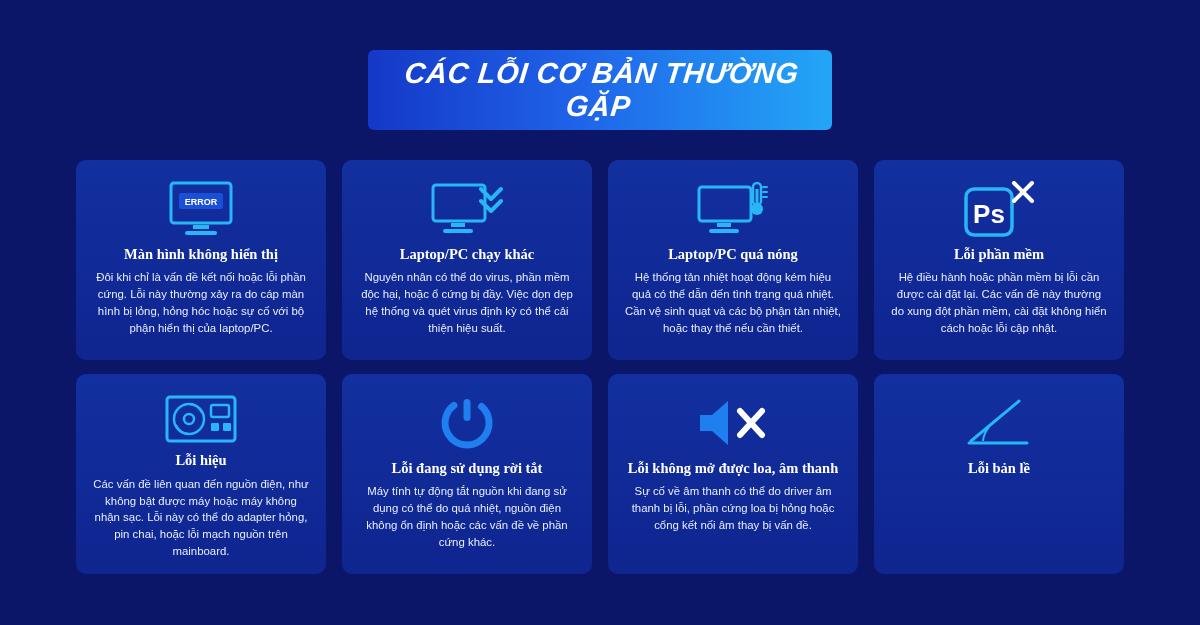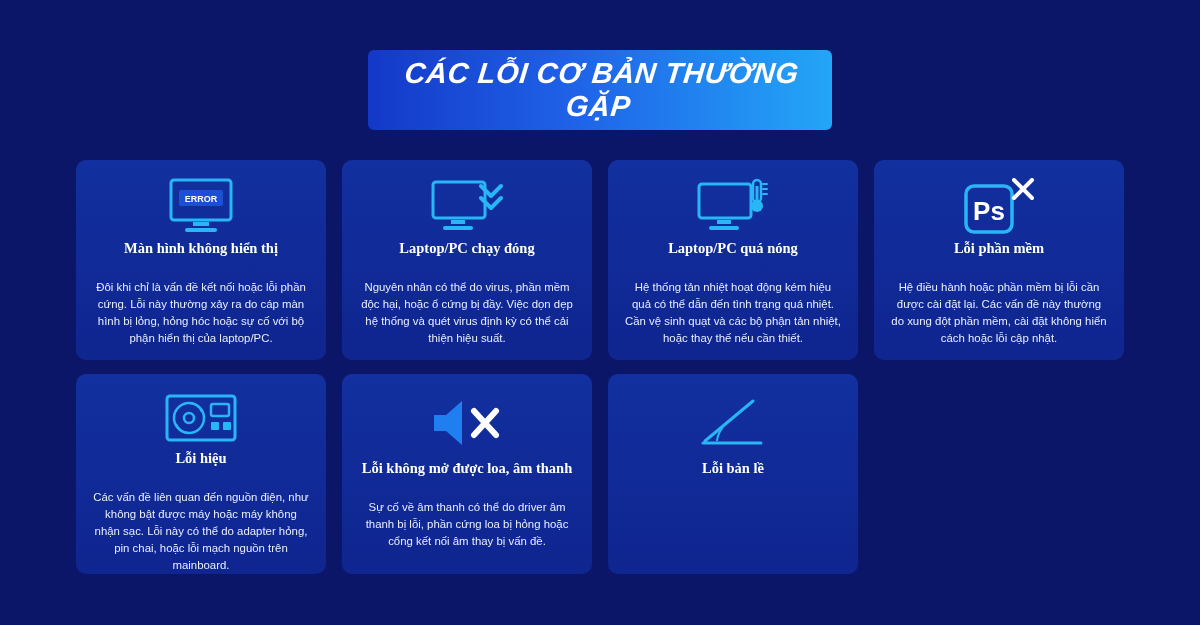--- a/index.html
+++ b/index.html
@@ -78,21 +78,20 @@
     text-align: center;
     margin-bottom: 6px;
     line-height: 1.2;
     font-family: Liberation Serif, serif;
   }
   .card-body {
     font-size: 11.4px;
     line-height: 1.48;
     color: #e8eeff;
     text-align: center;
-    margin-top: 16px;
   }
   svg { display: block; }
 </style>
 </head>
 <body>
 
 <div class="page">
 
   <div class="header">
     <div class="header-title">CÁC LỖI CƠ BẢN THƯỜNG GẶP</div>
@@ -117,21 +116,21 @@
     <div class="card">
       <div class="card-icon">
         <svg width="72" height="56" viewBox="0 0 72 56">
           <rect x="2" y="4" width="52" height="36" rx="3" fill="none" stroke="#28b6f6" stroke-width="3"></rect>
           <rect x="20" y="42" width="14" height="4" fill="#28b6f6"></rect>
           <rect x="12" y="48" width="30" height="4" rx="2" fill="#28b6f6"></rect>
           <path d="M50 8 L60 18 L70 8" fill="none" stroke="#28b6f6" stroke-width="4" stroke-linecap="round" stroke-linejoin="round"></path>
           <path d="M50 20 L60 30 L70 20" fill="none" stroke="#28b6f6" stroke-width="4" stroke-linecap="round" stroke-linejoin="round"></path>
         </svg>
       </div>
-      <div class="card-title">Laptop/PC chạy đóng</div>
+      <div class="card-title">Laptop/PC chạy khác</div>
       <div class="card-body">Nguyên nhân có thể do virus, phần mềm độc hại, hoặc ổ cứng bị đầy. Việc dọn dẹp hệ thống và quét virus định kỳ có thể cải thiện hiệu suất.</div>
     </div>
 
     <div class="card">
       <div class="card-icon">
         <svg width="72" height="56" viewBox="0 0 72 56">
           <rect x="2" y="6" width="52" height="34" rx="3" fill="none" stroke="#28b6f6" stroke-width="3"></rect>
           <rect x="20" y="42" width="14" height="4" fill="#28b6f6"></rect>
           <rect x="12" y="48" width="30" height="4" rx="2" fill="#28b6f6"></rect>
           <rect x="56" y="2" width="8" height="22" rx="4" fill="none" stroke="#28b6f6" stroke-width="2.5"></rect>
@@ -166,20 +165,30 @@
           <path d="M24 41 A15 15 0 0 1 11 32" stroke="#28b6f6" stroke-width="2" fill="none"></path>
           <rect x="46" y="12" width="18" height="12" rx="2" fill="none" stroke="#28b6f6" stroke-width="2.5"></rect>
           <rect x="46" y="30" width="8" height="8" rx="1" fill="#28b6f6"></rect>
           <rect x="58" y="30" width="8" height="8" rx="1" fill="#28b6f6"></rect>
         </svg>
       </div>
       <div class="card-title">Lỗi hiệu</div>
       <div class="card-body">Các vấn đề liên quan đến nguồn điện, như không bật được máy hoặc máy không nhận sạc. Lỗi này có thể do adapter hỏng, pin chai, hoặc lỗi mạch nguồn trên mainboard.</div>
     </div>
 
+    <div class="card">
+      <div class="card-icon">
+        <svg width="56" height="56" viewBox="0 0 56 56">
+          <path d="M28 28 m0 -22 a22 22 0 1 0 0.1 0" fill="none" stroke="#1f7ef0" stroke-width="7" stroke-linecap="round" transform="rotate(0 28 28)" stroke-dasharray="108 30" stroke-dashoffset="-14"></path>
+          <rect x="24.5" y="4" width="7" height="22" rx="3.5" fill="#1f7ef0"></rect>
+        </svg>
+      </div>
+      <div class="card-title">Lỗi đang sử dụng rời tắt</div>
+      <div class="card-body">Máy tính tự động tắt nguồn khi đang sử dụng có thể do quá nhiệt, nguồn điện không ổn định hoặc các vấn đề về phần cứng khác.</div>
+    </div>
 
     <div class="card">
       <div class="card-icon">
         <svg width="74" height="52" viewBox="0 0 74 52">
           <path d="M4 18 L16 18 L32 4 L32 48 L16 34 L4 34 Z" fill="#1f7ef0"></path>
           <path d="M44 14 L66 38 M66 14 L44 38" stroke="#ffffff" stroke-width="6" stroke-linecap="round"></path>
         </svg>
       </div>
       <div class="card-title">Lỗi không mở được loa, âm thanh</div>
       <div class="card-body">Sự cố về âm thanh có thể do driver âm thanh bị lỗi, phần cứng loa bị hỏng hoặc cổng kết nối âm thay bị vấn đề.</div>

